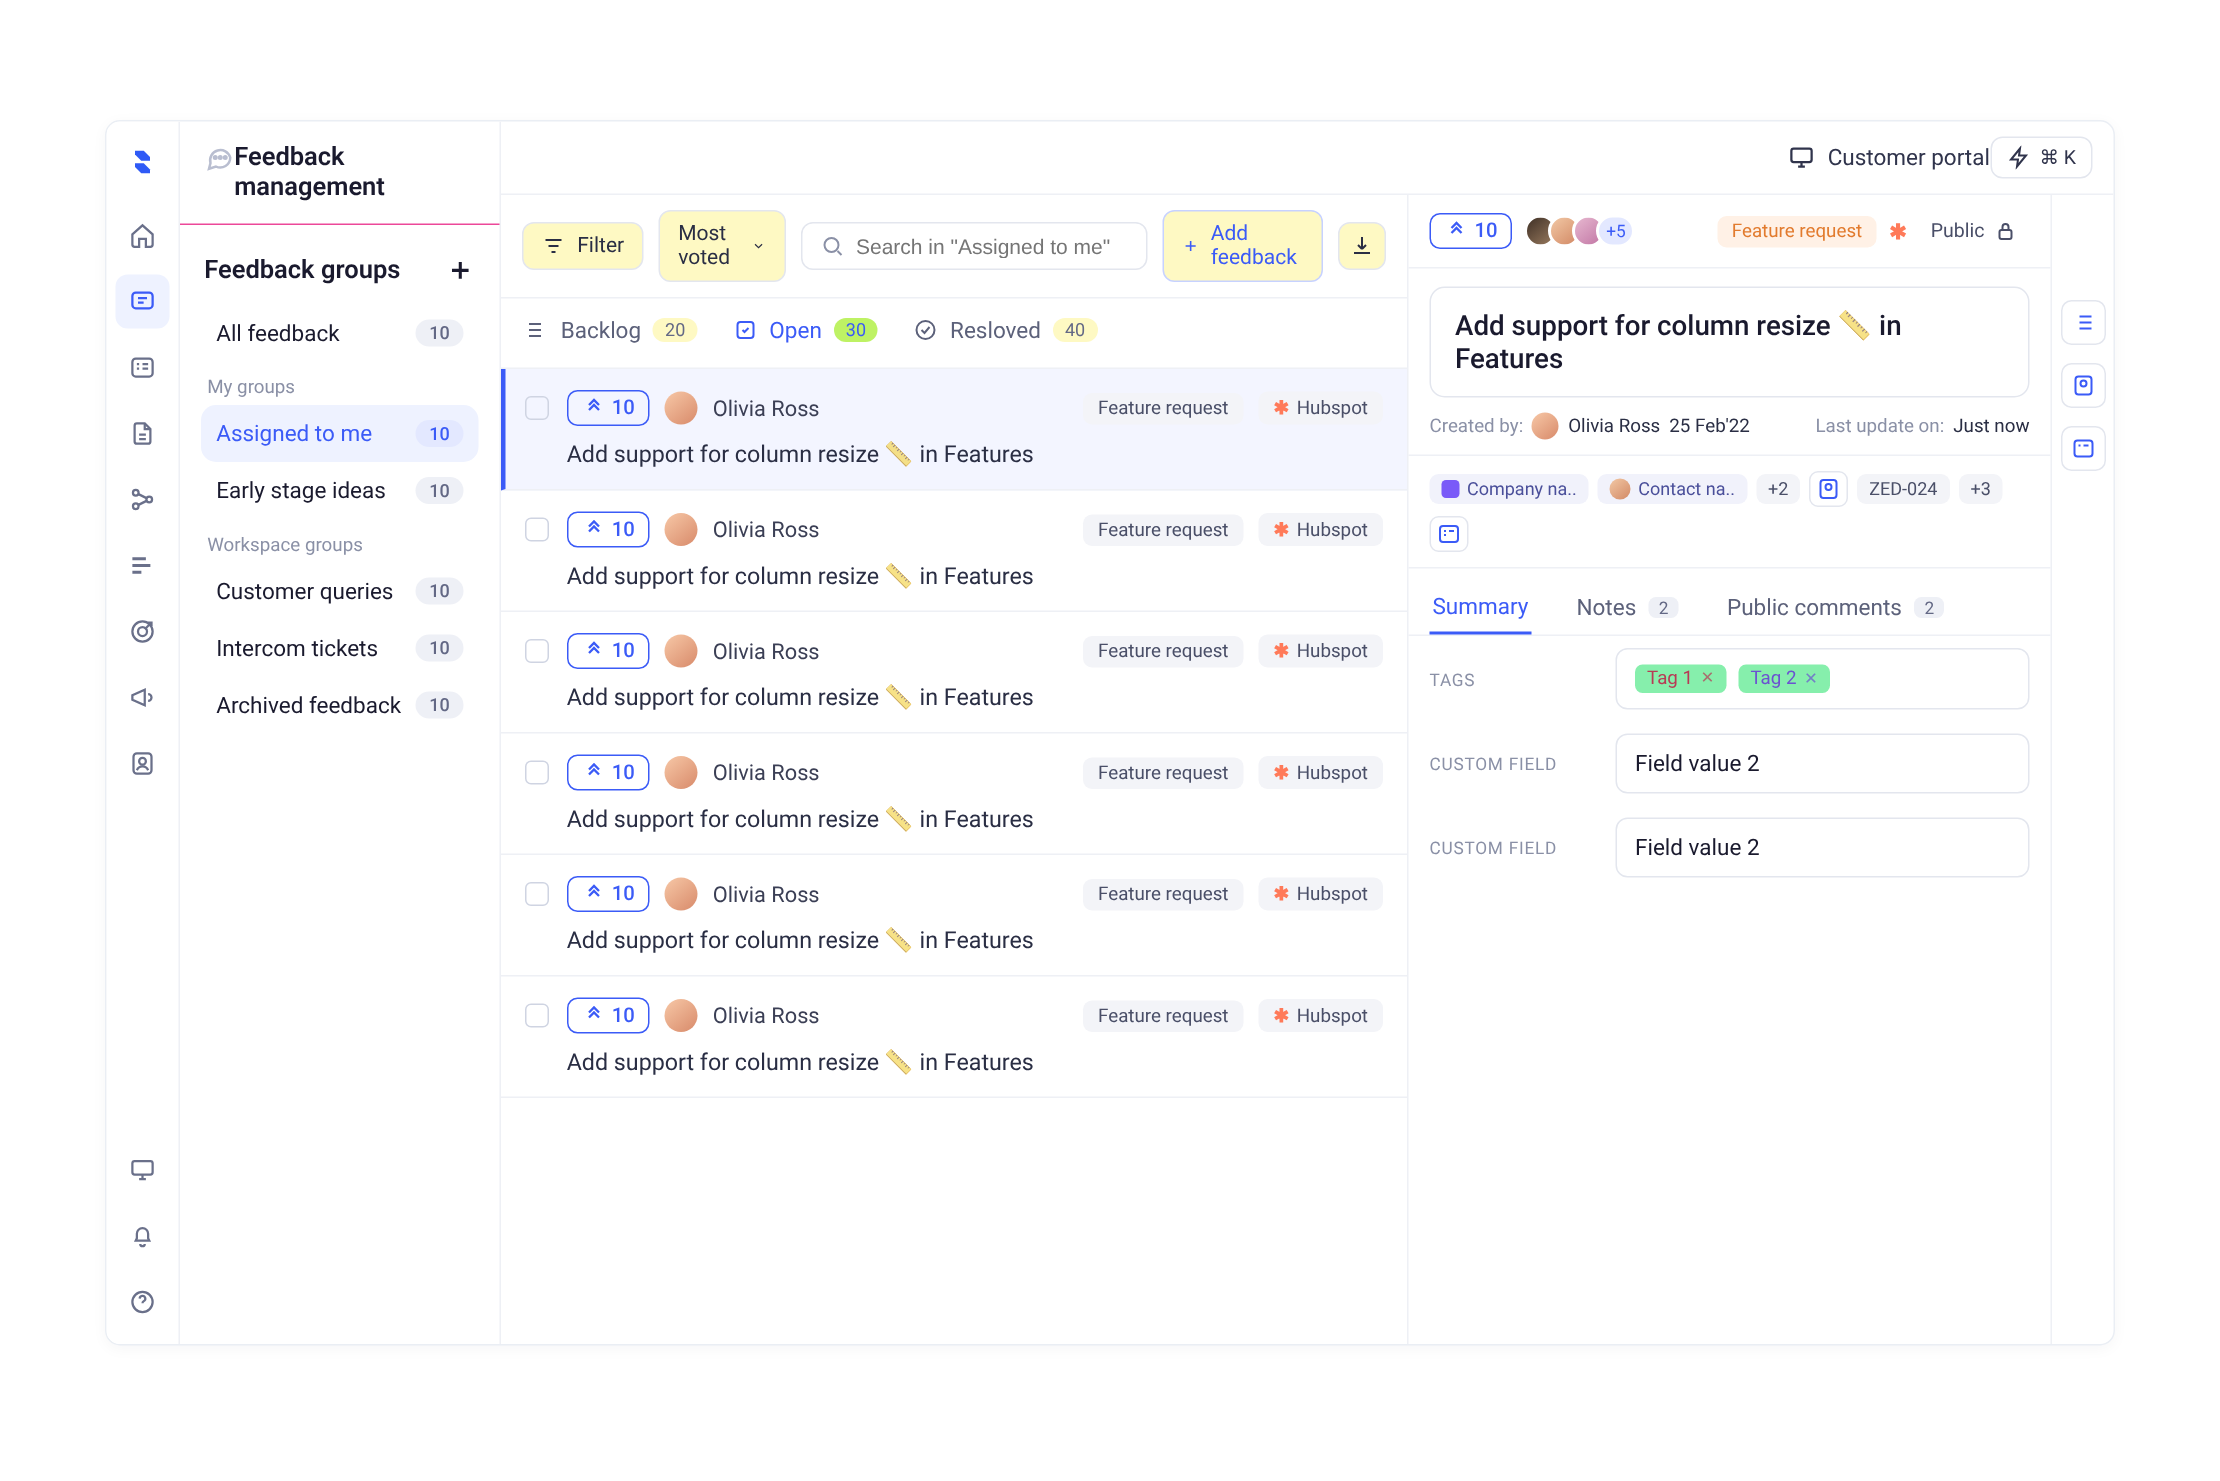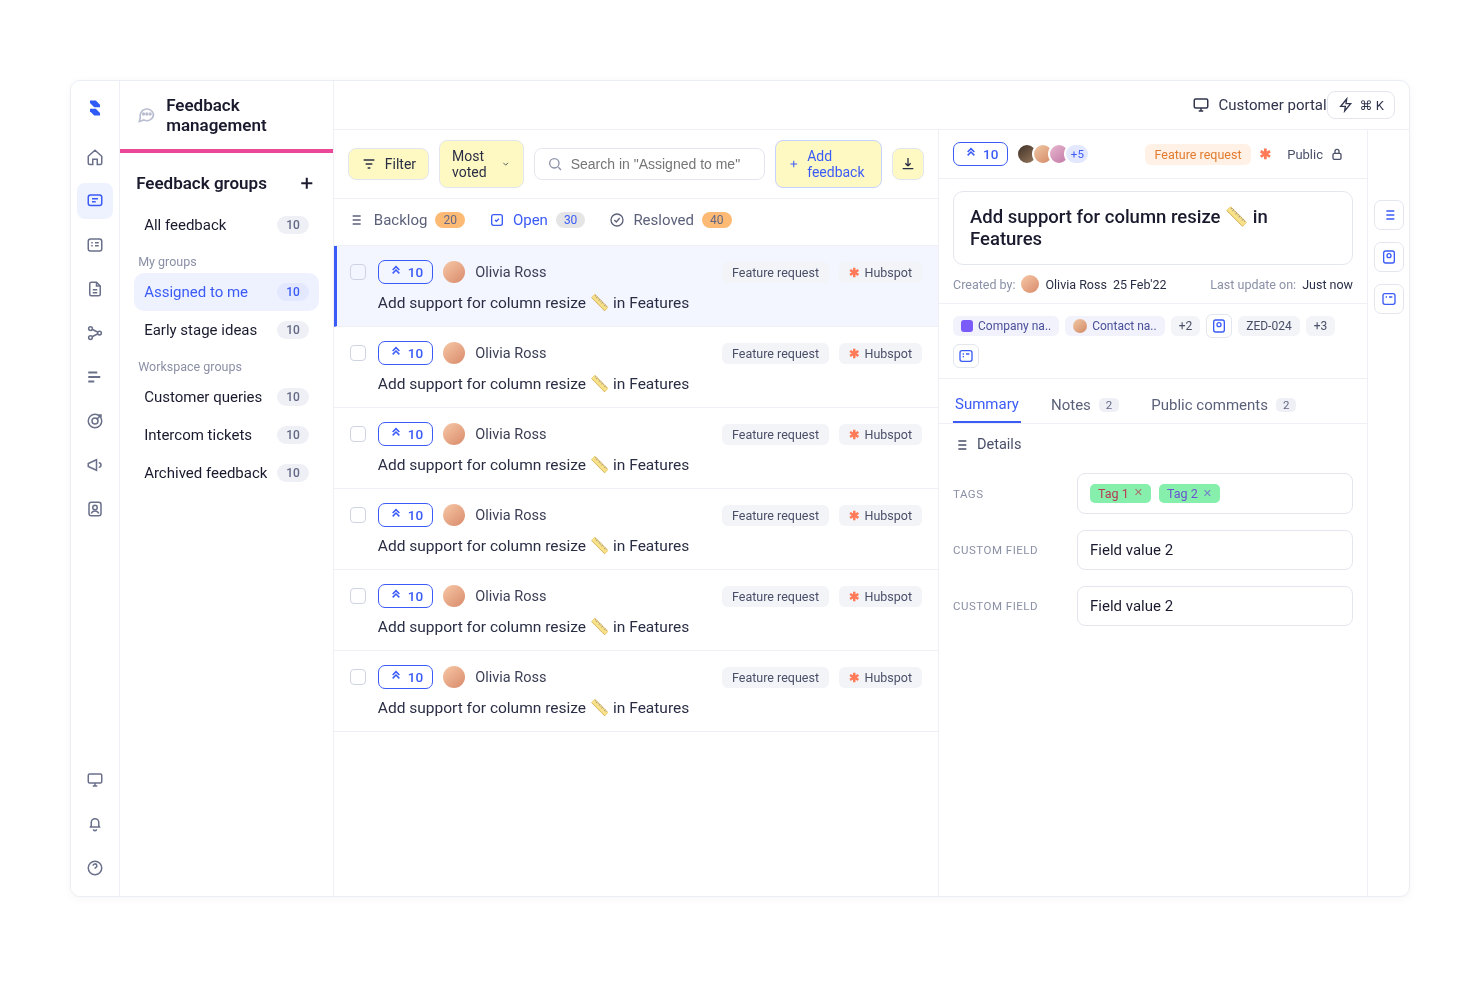--- a/index.html
+++ b/index.html
@@ -9,21 +9,21 @@
 
 
 .rail { width: 56px; background: #fff; border-right: 1px solid #eef0f5; display: flex; flex-direction: column; align-items: center; padding: 10px 0; gap: 8px; }
 .rail .logo { width: 34px; height: 34px; border-radius: 8px; display: flex; align-items: center; justify-content: center; color: #2f5af6; margin-bottom: 6px; }
 .rail .rail-item { width: 36px; height: 36px; border-radius: 8px; display: flex; align-items: center; justify-content: center; color: #6a708a; cursor: pointer; }
 .rail .rail-item.active { background: #eef2ff; color: #3b5bf7; }
 .rail-spacer { flex: 1; }
 
 
 .sidebar { width: 244px; border-right: 1px solid #eef0f5; display: flex; flex-direction: column; }
-.side-head { display: flex; align-items: center; gap: 10px; padding: 14px 16px; border-bottom: 4px solid #ec4899; font-weight: 600; font-size: 17px; }
+.side-head { display: flex; align-items: flex-start; gap: 0; padding: 14px 16px; border-bottom: 1px solid #ec4899; font-weight: 600; font-size: 17px; }
 .side-head .chat-icon { width: 22px; height: 22px; color: #b9bed0; }
 .side-section { padding: 10px 14px 8px; }
 .side-title-row { display: flex; align-items: center; justify-content: space-between; font-size: 17px; font-weight: 600; padding: 6px 2px 10px; }
 .side-title-row .plus { font-size: 20px; color: #1a1a2e; cursor: pointer; }
 .side-group-label { font-size: 12.5px; color: #8a90a6; padding: 10px 4px 4px; }
 .side-item { display: flex; align-items: center; justify-content: space-between; padding: 10px 10px; border-radius: 10px; cursor: pointer; font-size: 15px; }
 .side-item.selected { background: #eef2ff; color: #3b5bf7; }
 .count-pill { background: #eef0f6; color: #636885; font-size: 12px; padding: 2px 9px; border-radius: 12px; font-weight: 500; }
 .side-item.selected .count-pill { background: #e3e8ff; color: #3b5bf7; }
 
@@ -42,23 +42,23 @@
 .list-tools { display: flex; align-items: center; gap: 10px; padding: 10px 14px; border-bottom: 1px solid #eef0f5; }
 .btn { display: inline-flex; align-items: center; gap: 8px; border: 1px solid #e3e6ee; padding: 7px 12px; border-radius: 8px; cursor: pointer; background: #fef9c3; font-size: 14px; color: #2a2e44; }
 .btn.primary-outline { color: #3b5bf7; border-color: #c7d2ff; }
 .btn.icon-only { padding: 7px; }
 .search-wrap { flex: 1; display: flex; align-items: center; gap: 8px; border: 1px solid #e3e6ee; padding: 7px 12px; border-radius: 8px; color: #8a90a6; }
 .search-wrap input { border: none; outline: none; flex: 1; font-size: 14px; color: #2a2e44; background: transparent; }
 
 
 .tabs-row { display: flex; align-items: center; gap: 24px; padding: 12px 16px; border-bottom: 1px solid #eef0f5; }
 .tab { display: flex; align-items: center; gap: 8px; color: #5c617a; cursor: pointer; font-size: 15px; padding-bottom: 4px; }
-.tab .tcount { background: #fdba74; color: #636885; padding: 1px 8px; border-radius: 10px; font-size: 12px; }
+.tab .tcount { background: #fef9c3; color: #636885; padding: 1px 8px; border-radius: 10px; font-size: 12px; }
 .tab.active { color: #3b5bf7; }
-.tab.active .tcount { background: #e5e5e5; color: #3b5bf7; }
+.tab.active .tcount { background: #bef264; color: #3b5bf7; }
 
 
 .cards { flex: 1; overflow-y: auto; }
 .card { display: flex; gap: 12px; padding: 14px 16px; border-bottom: 1px solid #eef0f5; cursor: pointer; }
 .card.selected { background: #f3f5ff; border-left: 3px solid #3b5bf7; padding-left: 13px; }
 .chk { width: 16px; height: 16px; border: 1.5px solid #cfd4e2; border-radius: 4px; margin-top: 4px; flex-shrink: 0; }
 .card-body { flex: 1; display: flex; flex-direction: column; gap: 10px; }
 .card-top { display: flex; align-items: center; gap: 10px; }
 .vote-pill { display: flex; align-items: center; gap: 4px; border: 1.5px solid #3b5bf7; color: #3b5bf7; padding: 3px 9px; border-radius: 7px; font-size: 13.5px; font-weight: 500; cursor: pointer; }
 .avatar { width: 22px; height: 22px; border-radius: 50%; background: linear-gradient(140deg, #f7c8a7, #d88a6a); flex-shrink: 0; }
@@ -522,26 +522,20 @@
           <div class="dtab">
                   <span>Notes</span>
                   <span class="dbadge">2</span>
                 </div>
           <div class="dtab">
                   <span>Public comments</span>
                   <span class="dbadge">2</span>
                 </div>
         </div>
 
-        <div class="details-head">
-          <svg class="i16" viewBox="0 0 24 24" fill="none" stroke="currentColor" stroke-width="2">
-                  <path d="M8 6h12M8 12h12M8 18h12M4 6h.01M4 12h.01M4 18h.01"></path>
-                </svg>
-          <span>Details</span>
-        </div>
 
         <div class="field-row">
           <div class="field-label">TAGS</div>
           <div class="field-value">
             <span class="tag1">
                     <span>Tag 1</span>
                     <span class="tagx">✕</span>
                   </span>
             <span class="tag2">
                     <span>Tag 2</span>

